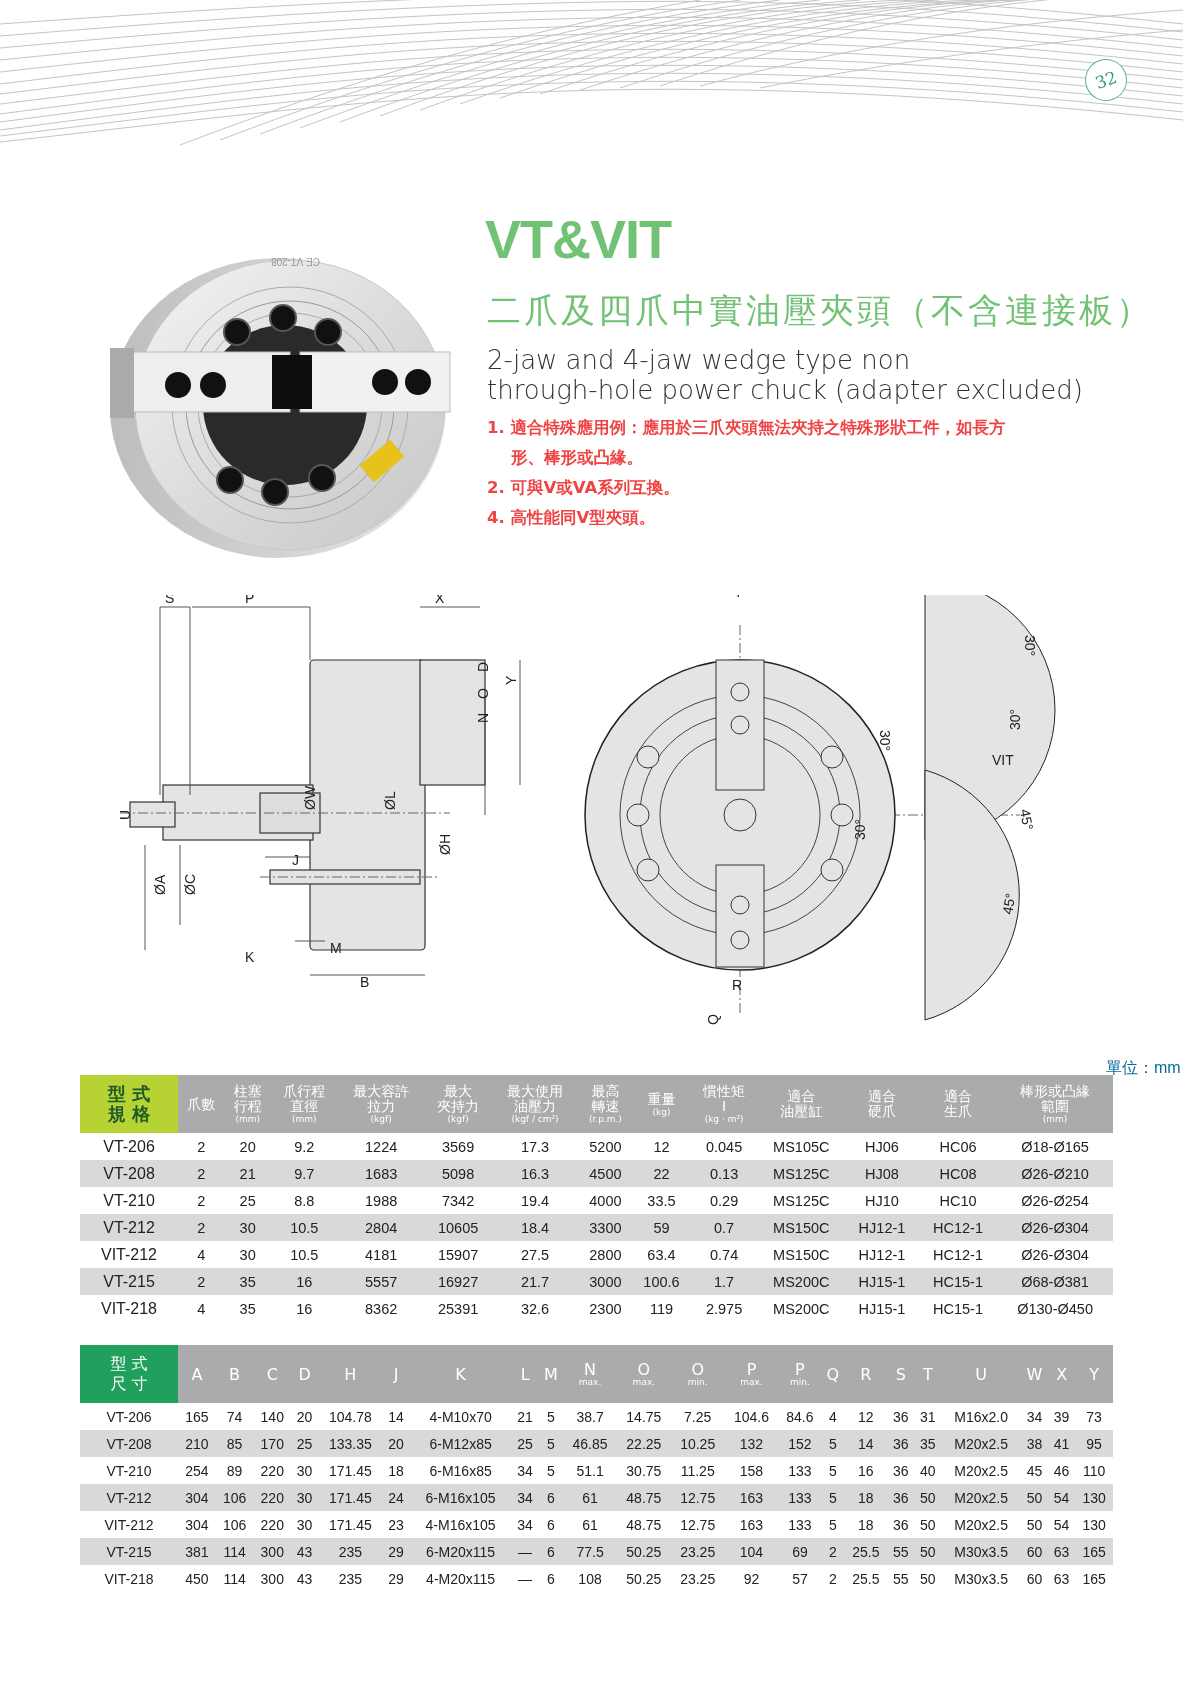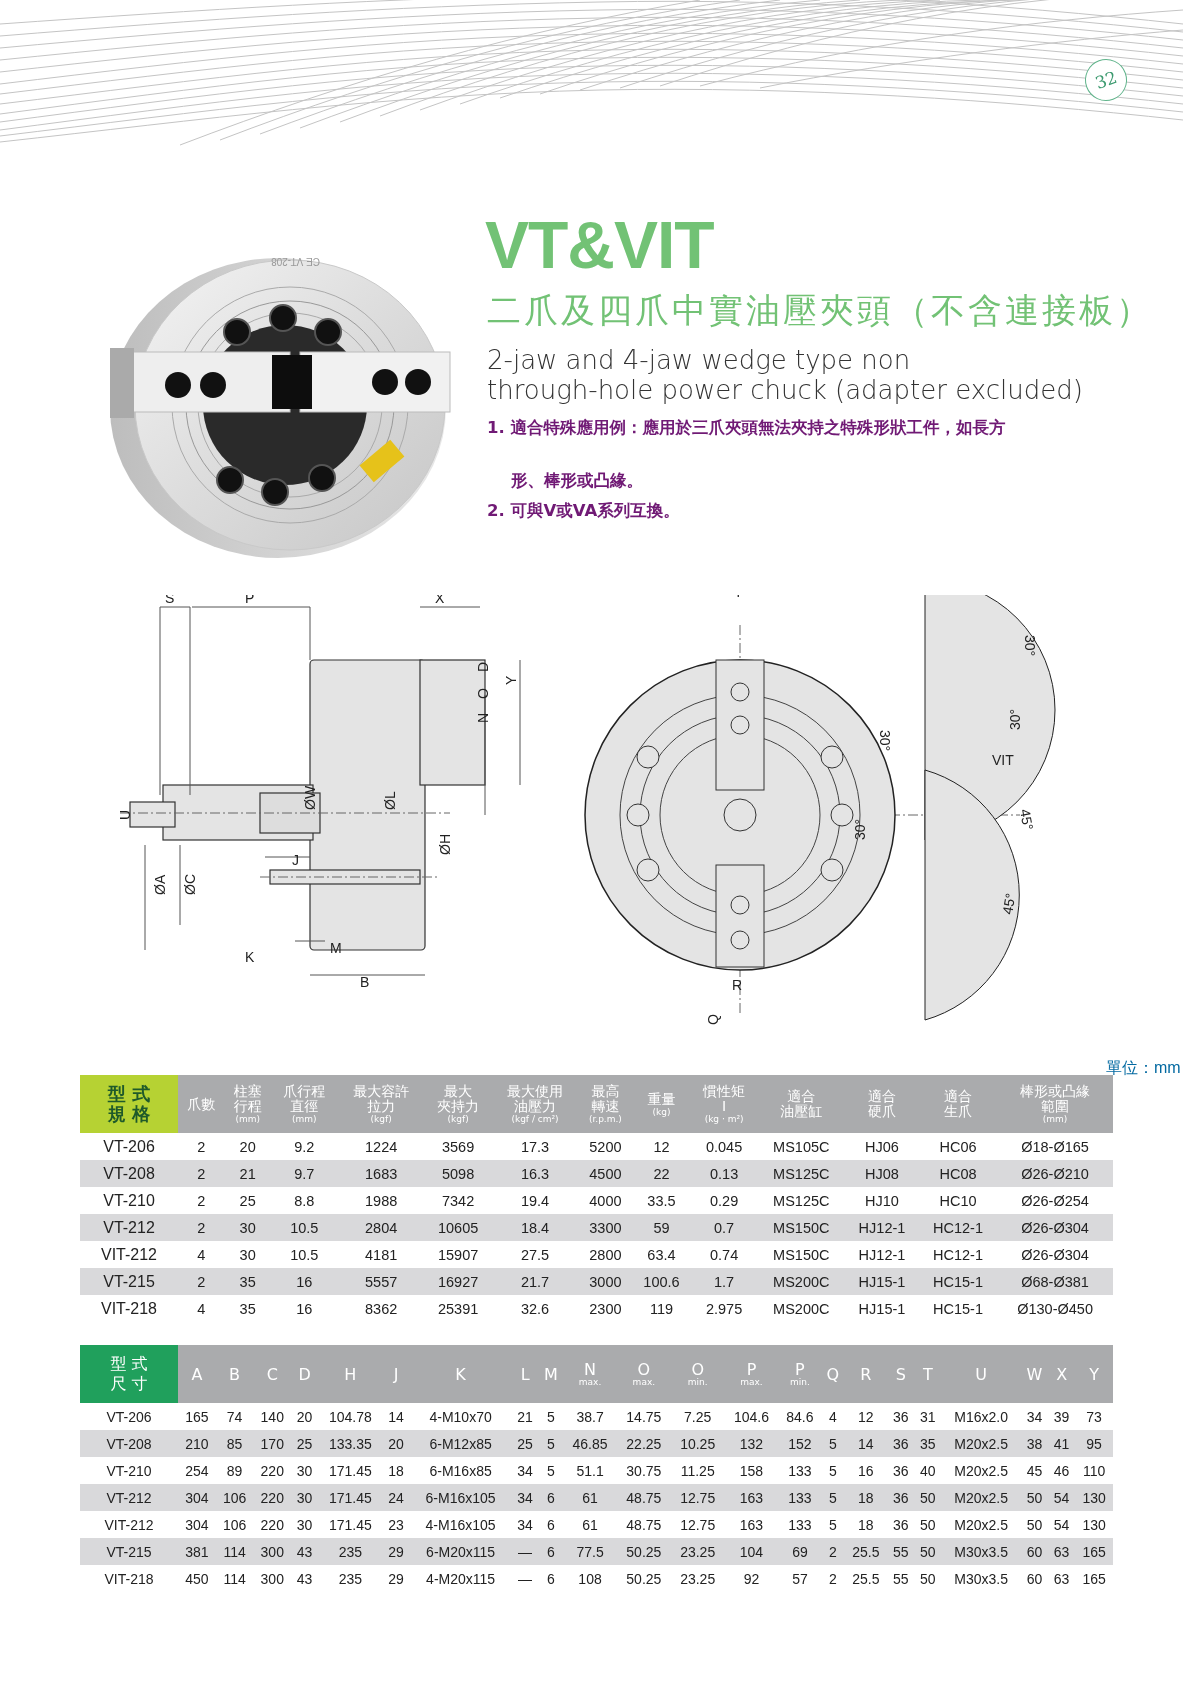--- a/index.html
+++ b/index.html
@@ -1,25 +1,25 @@
 <!DOCTYPE html>
 <html><head>
 <meta charset="utf-8">
 <style>
   html,body{margin:0;padding:0;background:#fff;}
   body{width:1183px;height:1682px;position:relative;overflow:hidden;font-family:"Liberation Sans","DejaVu Sans",sans-serif;color:#222;}
   .bg-waves{position:absolute;left:0;top:0;width:1183px;height:200px;}
   .page-num{position:absolute;left:1085px;top:59px;width:40px;height:40px;border:1.5px solid #5fb38a;border-radius:50%;background:#fff;display:flex;align-items:center;justify-content:center;color:#3c9a6f;font-size:17px;font-family:"DejaVu Serif",serif;transform:rotate(-20deg);}
   .photo{position:absolute;left:100px;top:240px;width:360px;height:320px;}
-  .title{position:absolute;left:485px;top:212px;font-size:66px;font-weight:bold;color:#72c275;letter-spacing:-1px;line-height:1;}
+  .title{position:absolute;left:485px;top:212px;font-size:54px;font-weight:bold;color:#72c275;letter-spacing:-1px;line-height:1;}
   .subtitle-zh{position:absolute;left:487px;top:288px;font-size:34px;color:#72c275;letter-spacing:3px;font-family:"DejaVu Sans",sans-serif;}
   .subtitle-en{position:absolute;left:487px;top:345px;font-size:26px;color:#333;line-height:30px;font-family:"DejaVu Sans",sans-serif;font-weight:300;}
-  .features{position:absolute;left:487px;top:413px;width:620px;font-size:16.5px;color:#701a75;font-weight:bold;font-family:"DejaVu Sans",sans-serif;}
+  .features{position:absolute;left:487px;top:413px;width:620px;font-size:16.5px;color:#ef4444;font-weight:bold;font-family:"DejaVu Sans",sans-serif;}
   .features .item{line-height:30px;}
-  .features .item .cont{padding-left:24px;margin-top:23px;}
+  .features .item .cont{padding-left:24px;}
   .drawing{position:absolute;left:120px;top:595px;width:1000px;height:430px;}
   .unit{position:absolute;left:1106px;top:1058px;font-size:16px;color:#0369a1;}
   table.spec{position:absolute;border-collapse:collapse;left:80px;width:1033px;font-family:"Liberation Sans",sans-serif;}
   table.spec th{background:#aaabad;color:#fff;font-weight:normal;font-size:14px;line-height:15px;padding:9px 2px;text-align:center;vertical-align:middle;font-family:"DejaVu Sans",sans-serif;}
   table.spec th small{display:block;font-size:9px;line-height:10px;}
   table.spec th.corner1{background:#b6d233;color:#1f5a2a;font-weight:bold;font-size:18px;width:94px;line-height:20px;}
   table.spec th.corner2{background:#20a05c;color:#fff;font-size:18px;width:94px;line-height:20px;}
   table.spec td{font-size:14.5px;text-align:center;padding:0 2px;height:27px;color:#222;}
   table.spec tr.alt td{background:#d9d9db;}
   table.spec td.model{font-size:16px;}
@@ -111,20 +111,21 @@
 <div class="title">VT&amp;VIT</div>
 <div class="subtitle-zh">二爪及四爪中實油壓夾頭（不含連接板）</div>
 <div class="subtitle-en">
   <div>2-jaw and 4-jaw wedge type non</div>
   <div>through-hole power chuck (adapter excluded)</div>
 </div>
 
 <div class="features">
   <div class="item"><span>1.</span> <span>適合特殊應用例：應用於三爪夾頭無法夾持之特殊形狀工件，如長方</span><div class="cont">形、棒形或凸緣。</div></div>
   <div class="item"><span>2.</span> <span>可與V或VA系列互換。</span></div>
+  <div class="item"><span>4.</span> <span>高性能同V型夾頭。</span></div>
 </div>
 
 <svg class="drawing" viewBox="0 0 1000 430" font-family="Liberation Sans, sans-serif" font-size="14" fill="#222">
   <g stroke="#333" stroke-width="1.2" fill="#e4e4e4">
 
     <rect x="190" y="65" width="115" height="290" rx="4"></rect>
     <rect x="300" y="65" width="65" height="125"></rect>
     <rect x="43" y="190" width="150" height="55"></rect>
     <rect x="140" y="198" width="60" height="40" fill="#ddd"></rect>
     <rect x="10" y="207" width="45" height="25"></rect>

